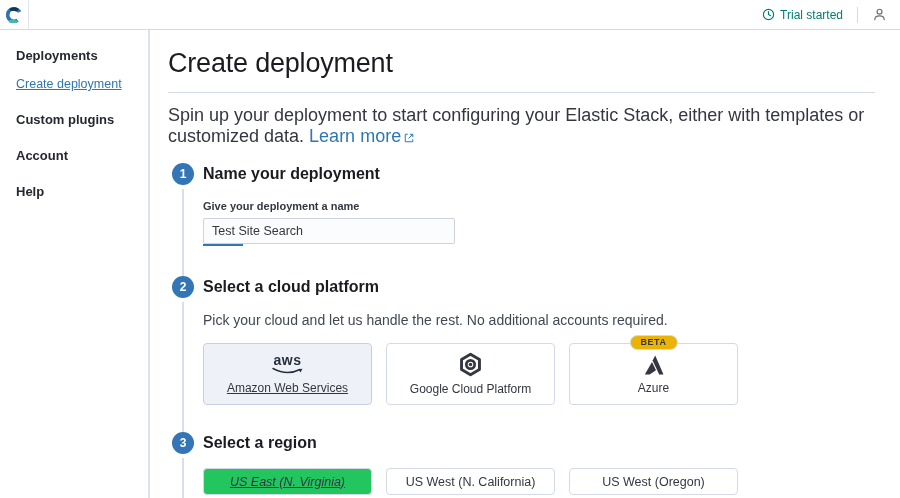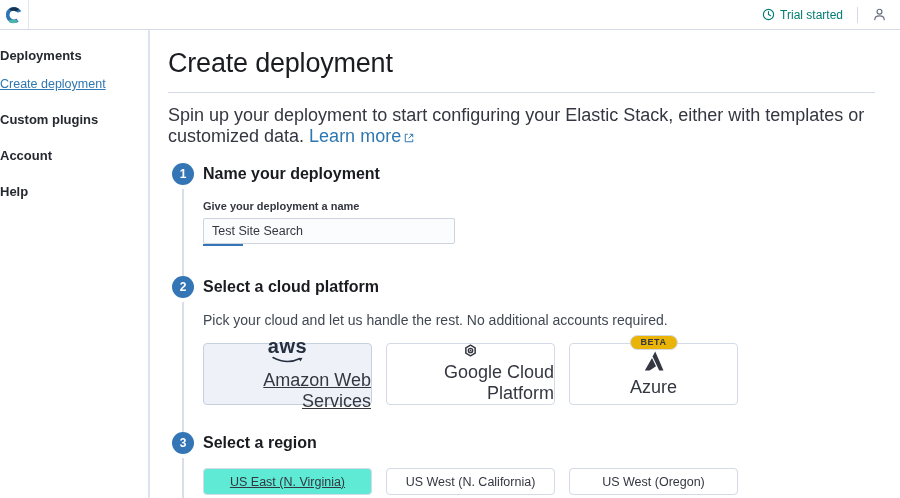--- a/index.html
+++ b/index.html
@@ -29,21 +29,21 @@
   .topbar-divider { width: 1px; height: 16px; background: #d3dae6; }
   .avatar-btn {
     width: 42px; height: 100%; display: flex; align-items: center; justify-content: center;
     cursor: pointer;
   }
 
   
   .sidebar {
     position: absolute; top: 30px; left: 0; bottom: 0; width: 150px;
     background: #fff; border-right: 2px solid #dde3ec;
-    padding: 18px 0;
+    padding: 18px 16px;
   }
   .side-section {
     font-size: 13px; font-weight: 700; color: #25282f;
     margin-bottom: 21px; cursor: pointer;
   }
   .side-link {
     font-size: 12.5px; color: #2f77b0; text-decoration: underline;
     margin: -7px 0 21px 0; cursor: pointer;
   }
 
@@ -92,43 +92,43 @@
   .step-2 { padding-bottom: 27px; }
   .step-desc { font-size: 14px; color: #404853; margin-top: 14px; }
   .card-row { display: flex; gap: 14px; margin-top: 15px; }
   .platform-card {
     position: relative; width: 169px; height: 62px;
     background: #fff; border: 1px solid #d3dae6; border-radius: 4px;
     display: flex; flex-direction: column; align-items: center; justify-content: center;
     gap: 5px; cursor: pointer;
   }
   .platform-card.selected { background: #eef2f8; border-color: #c6d1e0; }
-  .card-label { font-size: 18px; color: #343741; text-align: right; }
+  .card-label { font-size: 12px; color: #343741; }
   .platform-card.selected .card-label { text-decoration: underline; font-weight: 400; }
   .beta-badge {
     position: absolute; top: -9px; left: 50%; transform: translateX(-50%);
     background: #eab308; border: 1px solid #d3dae6; border-radius: 10px;
     font-size: 9px; font-weight: 700; letter-spacing: 0.6px; color: #343741;
     padding: 2px 10px; line-height: 1;
   }
   .aws-logo { display: flex; flex-direction: column; align-items: center; line-height: 1; }
-  .aws-text { font-size: 20px; font-weight: 700; color: #252f3e; letter-spacing: 0.5px; }
+  .aws-text { font-size: 14px; font-weight: 700; color: #252f3e; letter-spacing: 0.5px; }
 
   
   .step-3 { padding-bottom: 80px; }
   .region-grid {
     display: grid; grid-template-columns: repeat(3, 169px);
     gap: 14px; margin-top: 14px;
   }
   .region-btn {
     height: 27px; background: #fff; border: 1px solid #d3dae6; border-radius: 4px;
     font-family: "Liberation Sans", sans-serif; font-size: 12.5px; color: #343741;
     display: flex; align-items: center; justify-content: center; cursor: pointer;
   }
-  .region-btn.selected { background: #5eead4; text-decoration: underline; }
+  .region-btn.selected { background: #22c55e; text-decoration: underline; font-style: italic; }
 </style>
 </head>
 <body>
 
 <div class="topbar">
   <div class="logo-box">
     <svg width="18" height="18" viewBox="0 0 20 20">
       <circle cx="10" cy="10" r="7" fill="none" stroke="#2b74b8" stroke-width="4" stroke-dasharray="33 11" transform="rotate(55 10 10)"></circle>
       <path d="M4.5 3.5 Q10 -0.5 15.5 3.2 L12.5 6.3 Q10 4.8 7.5 5.6 Z" fill="#16324f"></path>
       <ellipse cx="9" cy="17" rx="4.8" ry="2.1" fill="#49b6a8"></ellipse>

